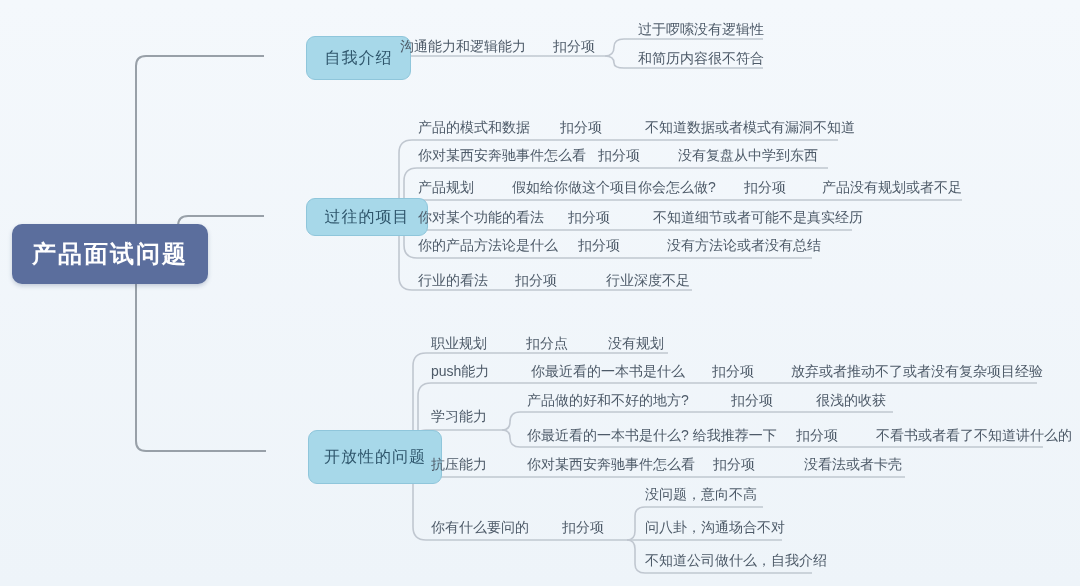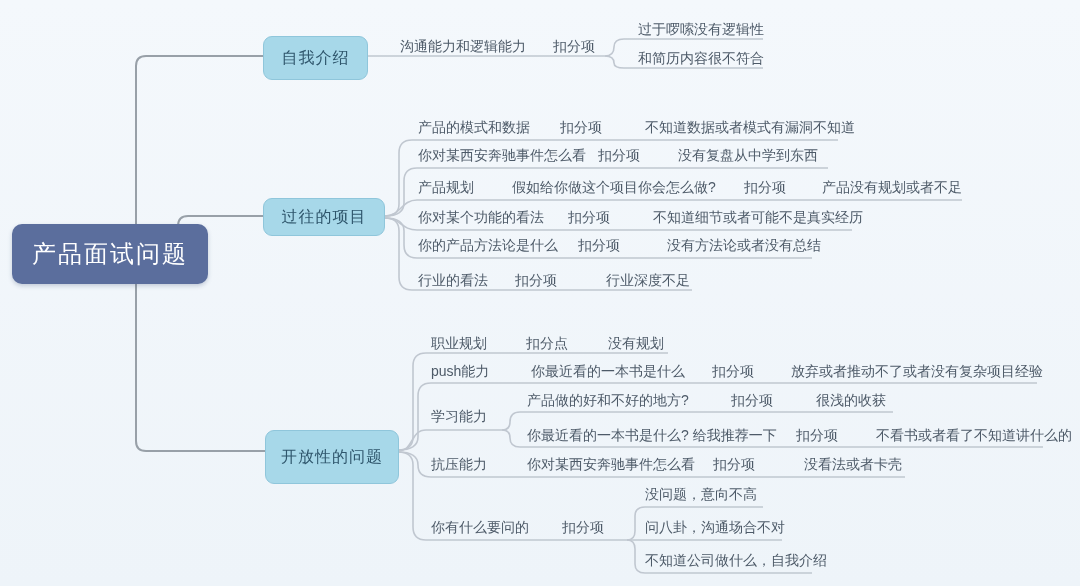--- a/index.html
+++ b/index.html
@@ -12,26 +12,26 @@
     position:relative;width:1080px;height:586px;overflow:hidden;
     background:linear-gradient(180deg,#f4f8fc 0%,#eef4f9 100%);
   }
   svg.connectors{position:absolute;left:0;top:0;}
   .node{
     position:absolute;display:flex;align-items:center;justify-content:center;
     box-sizing:border-box;white-space:nowrap;
   }
   .root{
     background:#5b6e9d;color:#ffffff;border-radius:10px;
-    font-size:24px;font-weight:normal;letter-spacing:2px;
+    font-size:24px;font-weight:bold;letter-spacing:2px;
     box-shadow:0 2px 4px rgba(60,80,120,.25);
   }
   .branch{
     background:#a7d8e9;color:#2f566c;border:1px solid #8fc6db;border-radius:9px;
-    font-size:16px;letter-spacing:1px;
+    font-size:16px;letter-spacing:1px;margin-left:43px;
   }
   .lbl{
     position:absolute;font-size:14px;color:#4d5a68;white-space:nowrap;line-height:16px;
   }
 </style>
 </head>
 <body>
 
 <div class="stage">
 

